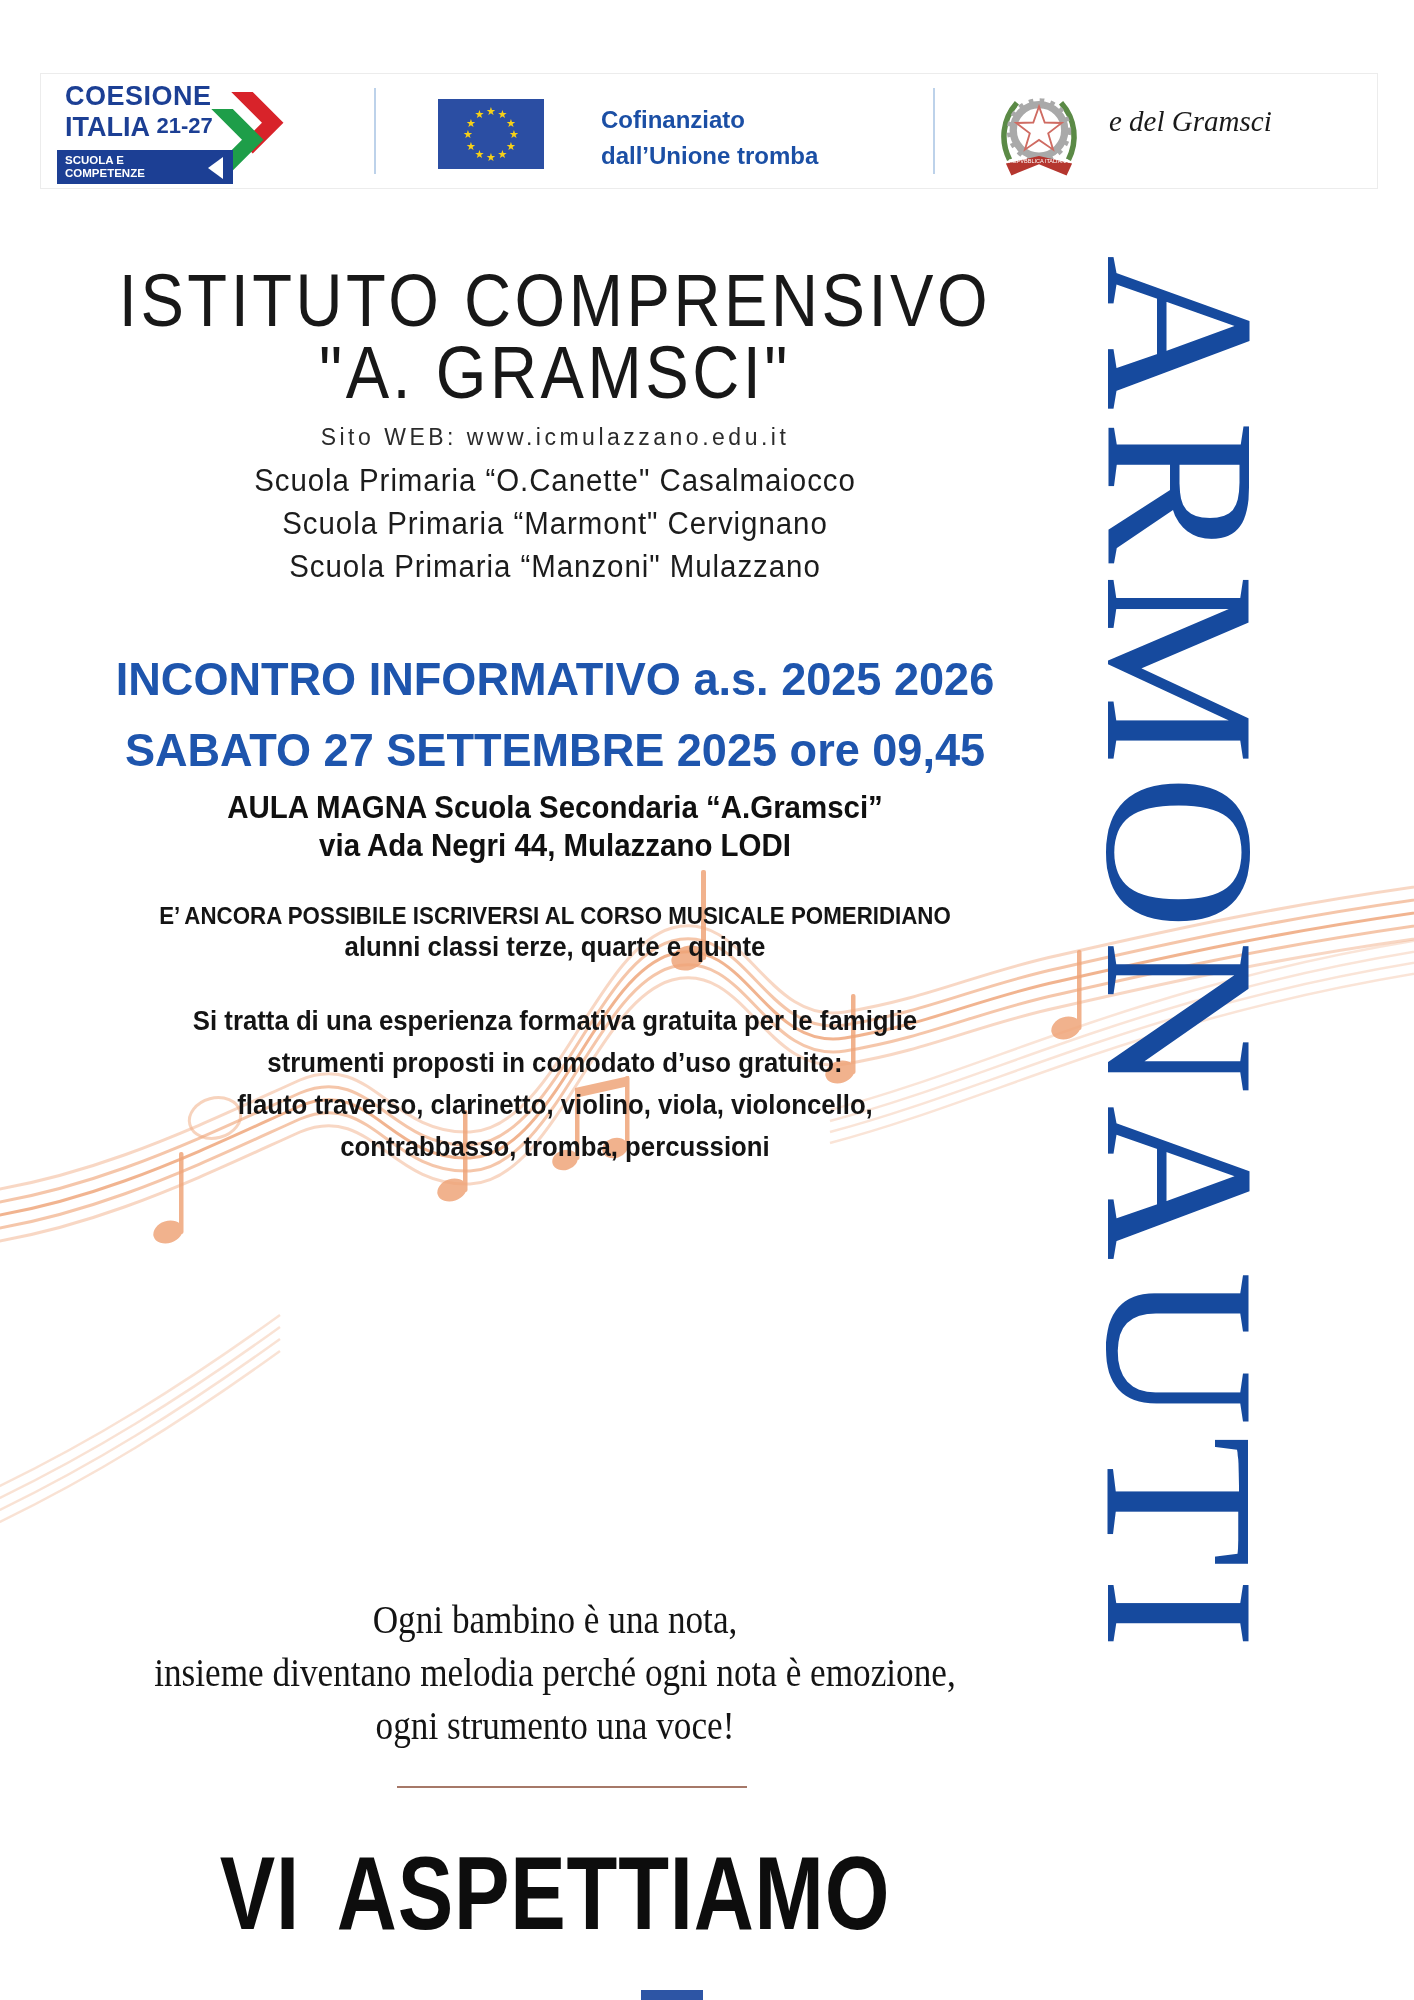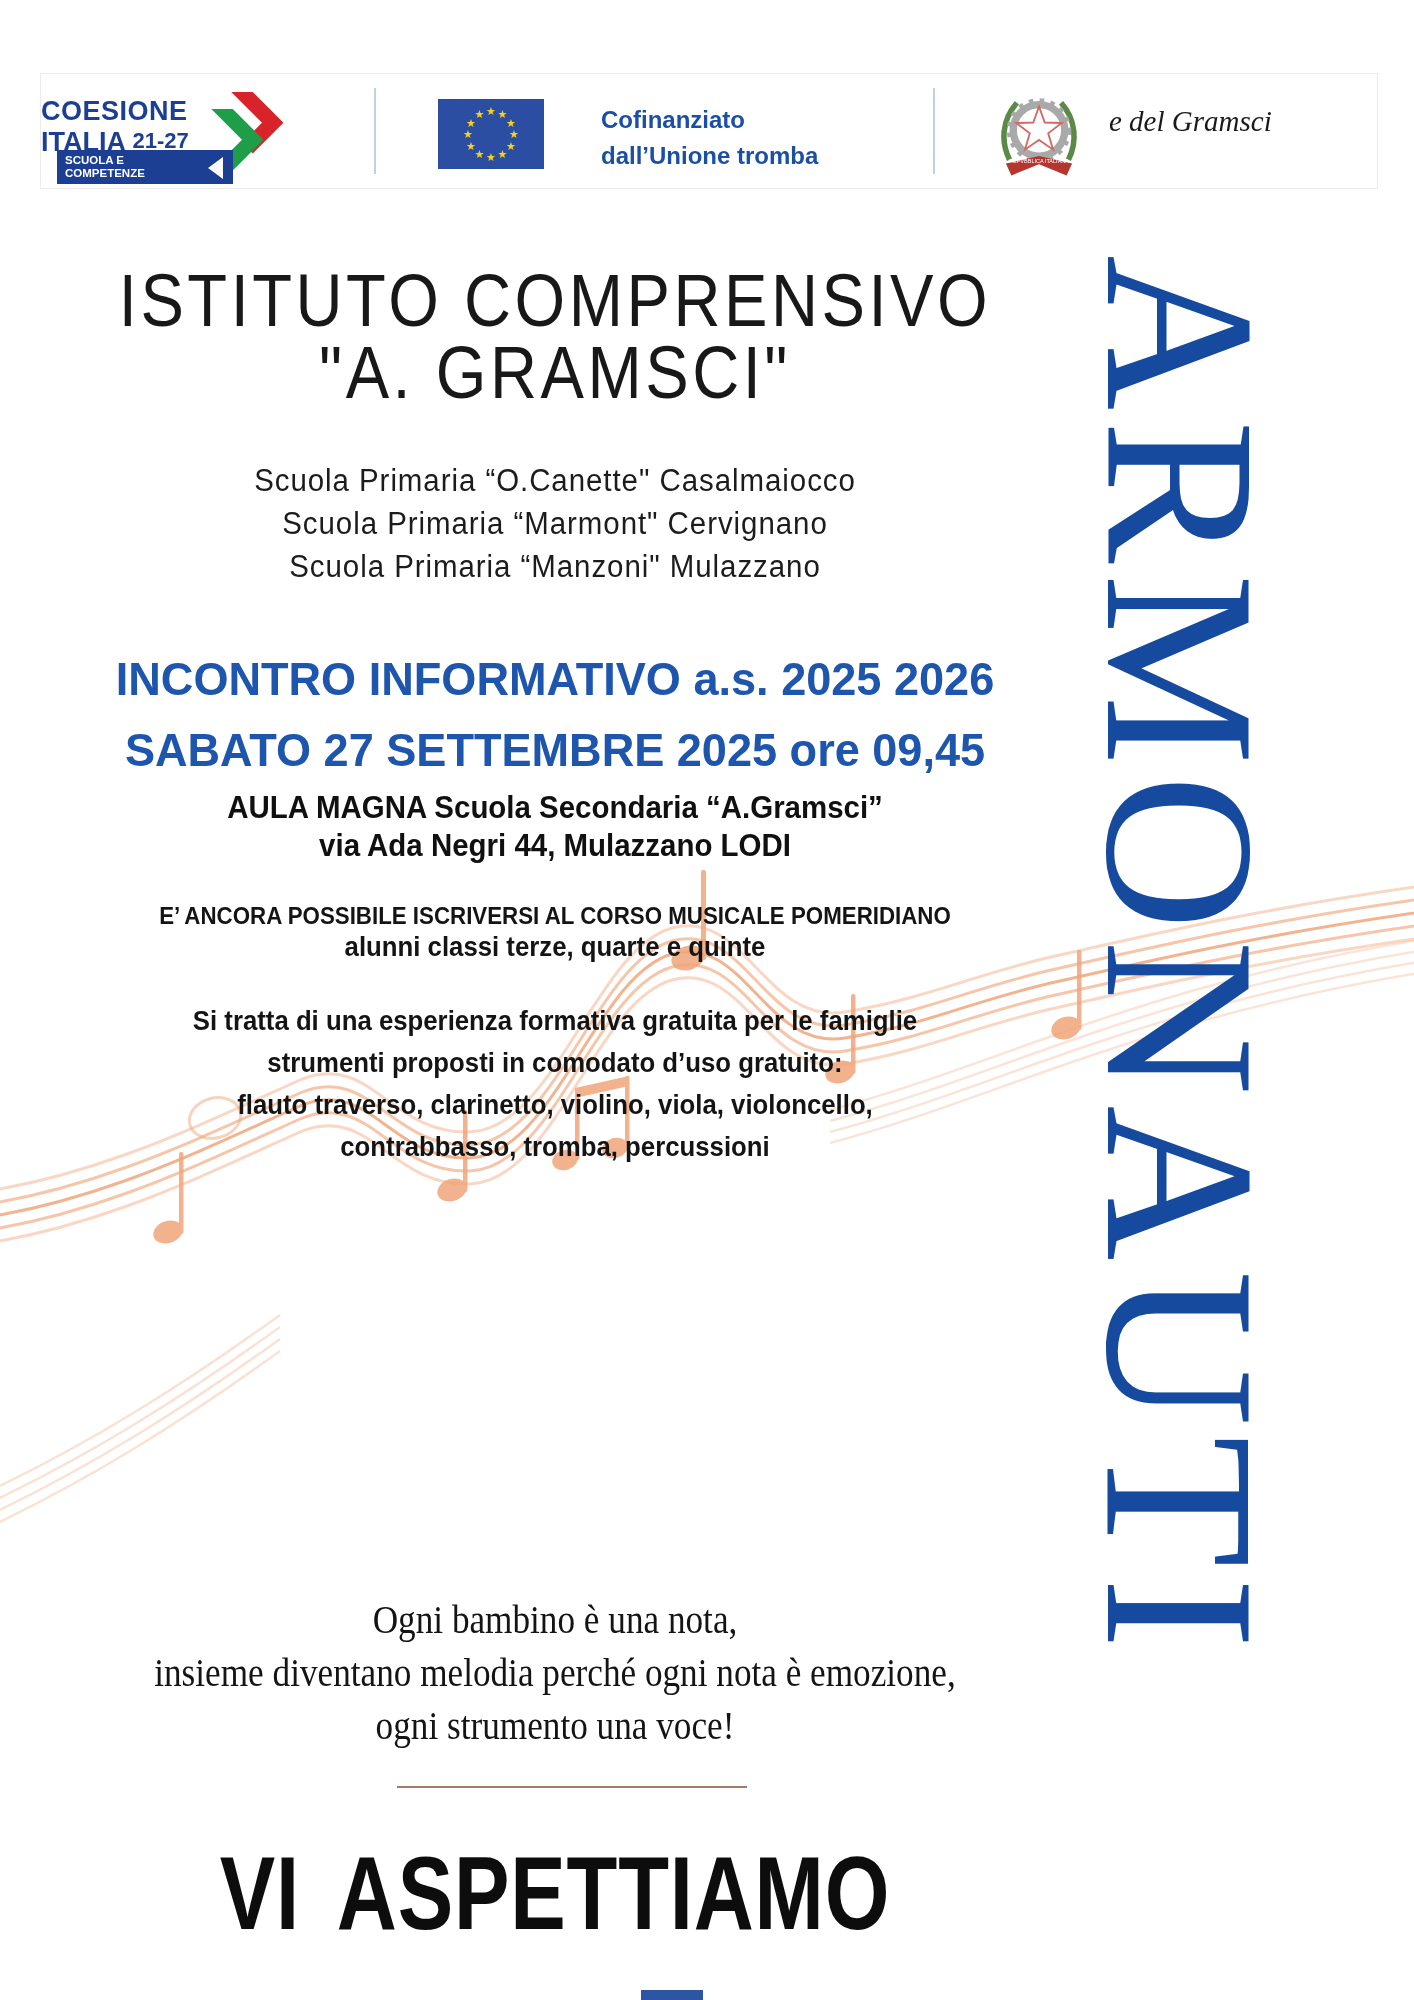--- a/index.html
+++ b/index.html
@@ -6,21 +6,21 @@
   #poster{
     position:relative;width:1414px;height:2000px;background:#ffffff;
     overflow:hidden;font-family:"Liberation Sans",sans-serif;color:#141414;
   }
   
   .header-card{
     position:absolute;left:40px;top:73px;width:1336px;height:114px;
     background:#fff;border:1px solid #ececec;z-index:2;
   }
   .vdiv{position:absolute;top:14px;width:2px;height:86px;background:#bdd2ea;}
-  .coesione{position:absolute;left:0;top:8px;color:#1c3f94;margin-top:15px;}
+  .coesione{position:absolute;left:24px;top:8px;color:#1c3f94;}
   .coesione .l1{font-size:27px;font-weight:700;letter-spacing:.5px;line-height:29px;}
   .coesione .l2{font-size:27px;font-weight:700;line-height:30px;}
   .coesione .years{font-size:22px;font-weight:700;vertical-align:3px;letter-spacing:0;}
   .coe-banner{
     position:absolute;left:16px;top:76px;width:176px;height:34px;background:#1c3f94;
     color:#fff;font-size:11.5px;font-weight:700;line-height:13px;padding:4px 16px 0 8px;box-sizing:border-box;
   }
   .coe-banner svg{position:absolute;right:10px;top:7px;}
   .coe-chevrons{position:absolute;left:158px;top:8px;}
   .eu-flag{position:absolute;left:397px;top:25px;}
@@ -180,20 +180,21 @@
     <div class="ministry-text">
       <div>e del Gramsci</div>
     </div>
   </div>
 
   <div class="armonauti">ARMONAUTI</div>
 
   <div class="center-col">
     <div class="line school-name name1">ISTITUTO COMPRENSIVO</div>
     <div class="line school-name name2">"A. GRAMSCI"</div>
+    <div class="line website">Sito WEB: www.icmulazzano.edu.it</div>
     <div class="line campus campus1">Scuola Primaria “O.Canette" Casalmaiocco</div>
     <div class="line campus campus2">Scuola Primaria “Marmont" Cervignano</div>
     <div class="line campus campus3">Scuola Primaria “Manzoni" Mulazzano</div>
 
     <div class="line headline headline1">INCONTRO INFORMATIVO a.s. 2025 2026</div>
     <div class="line headline headline2">SABATO 27 SETTEMBRE 2025 ore 09,45</div>
     <div class="line venue venue1">AULA MAGNA Scuola Secondaria “A.Gramsci”</div>
     <div class="line venue venue2">via Ada Negri 44, Mulazzano LODI</div>
 
     <div class="line enrol-note">E’ ANCORA POSSIBILE ISCRIVERSI AL CORSO MUSICALE POMERIDIANO</div>

